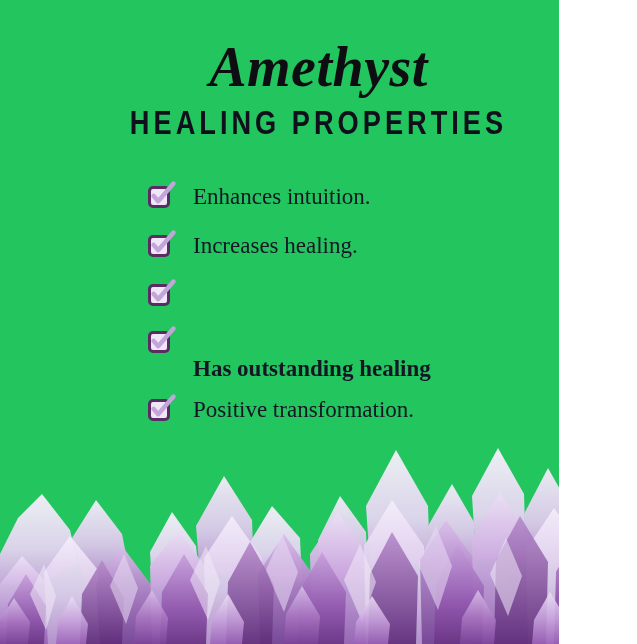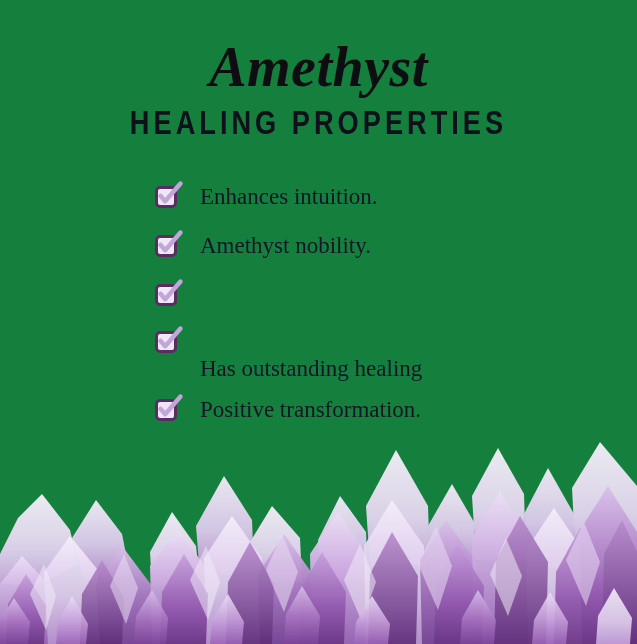--- a/index.html
+++ b/index.html
@@ -4,22 +4,22 @@
 <style>
   * { margin:0; padding:0; box-sizing:border-box; }
   html, body {
     width:637px; height:644px;
     background:#ffffff;
     font-family:"Liberation Serif", serif;
     overflow:hidden;
   }
   #poster {
     position:relative;
-    width:637px; height:644px;
-    background:#15803d;
+    width:559px; height:644px;
+    background:#22c55e;
     overflow:hidden;
   }
 
   
   .title-block {
     position:absolute;
     top:36px; left:0; width:637px;
     text-align:center;
   }
   .main-title {
@@ -40,29 +40,29 @@
     letter-spacing:5px;
     color:#10101c;
     transform:scaleX(0.80);
     transform-origin:center center;
     white-space:nowrap;
   }
 
   
   .list {
     position:absolute;
-    top:183px; left:155px;
+    top:183px; left:148px;
     width:420px;
   }
   .list-item {
     display:flex;
     align-items:flex-start;
     margin-bottom:22px;
   }
-  .list-item.tight { margin-bottom:14px; }
+  .list-item.tight { margin-bottom:14px;font-weight:bold; }
 
   .checkbox {
     position:relative;
     flex:0 0 auto;
     width:22px; height:22px;
     margin-top:3px;
     margin-right:23px;
   }
   .checkbox .box {
     position:absolute;
@@ -118,21 +118,21 @@
       <span class="item-text">Enhances intuition.</span>
     </div>
 
     <div class="list-item">
       <span class="checkbox">
         <span class="box"></span>
         <svg viewBox="0 0 28 28">
             <path d="M5.5 13.8 L10.2 19.2 L25.5 1.5" fill="none" stroke="#c3a5da" stroke-width="4.4" stroke-linecap="round" stroke-linejoin="round"></path>
           </svg>
       </span>
-      <span class="item-text">Amethyst nobility.</span>
+      <span class="item-text">Increases healing.</span>
     </div>
 
     <div class="list-item">
       <span class="checkbox">
         <span class="box"></span>
         <svg viewBox="0 0 28 28">
             <path d="M5.5 13.8 L10.2 19.2 L25.5 1.5" fill="none" stroke="#c3a5da" stroke-width="4.4" stroke-linecap="round" stroke-linejoin="round"></path>
           </svg>
       </span>
     </div>

